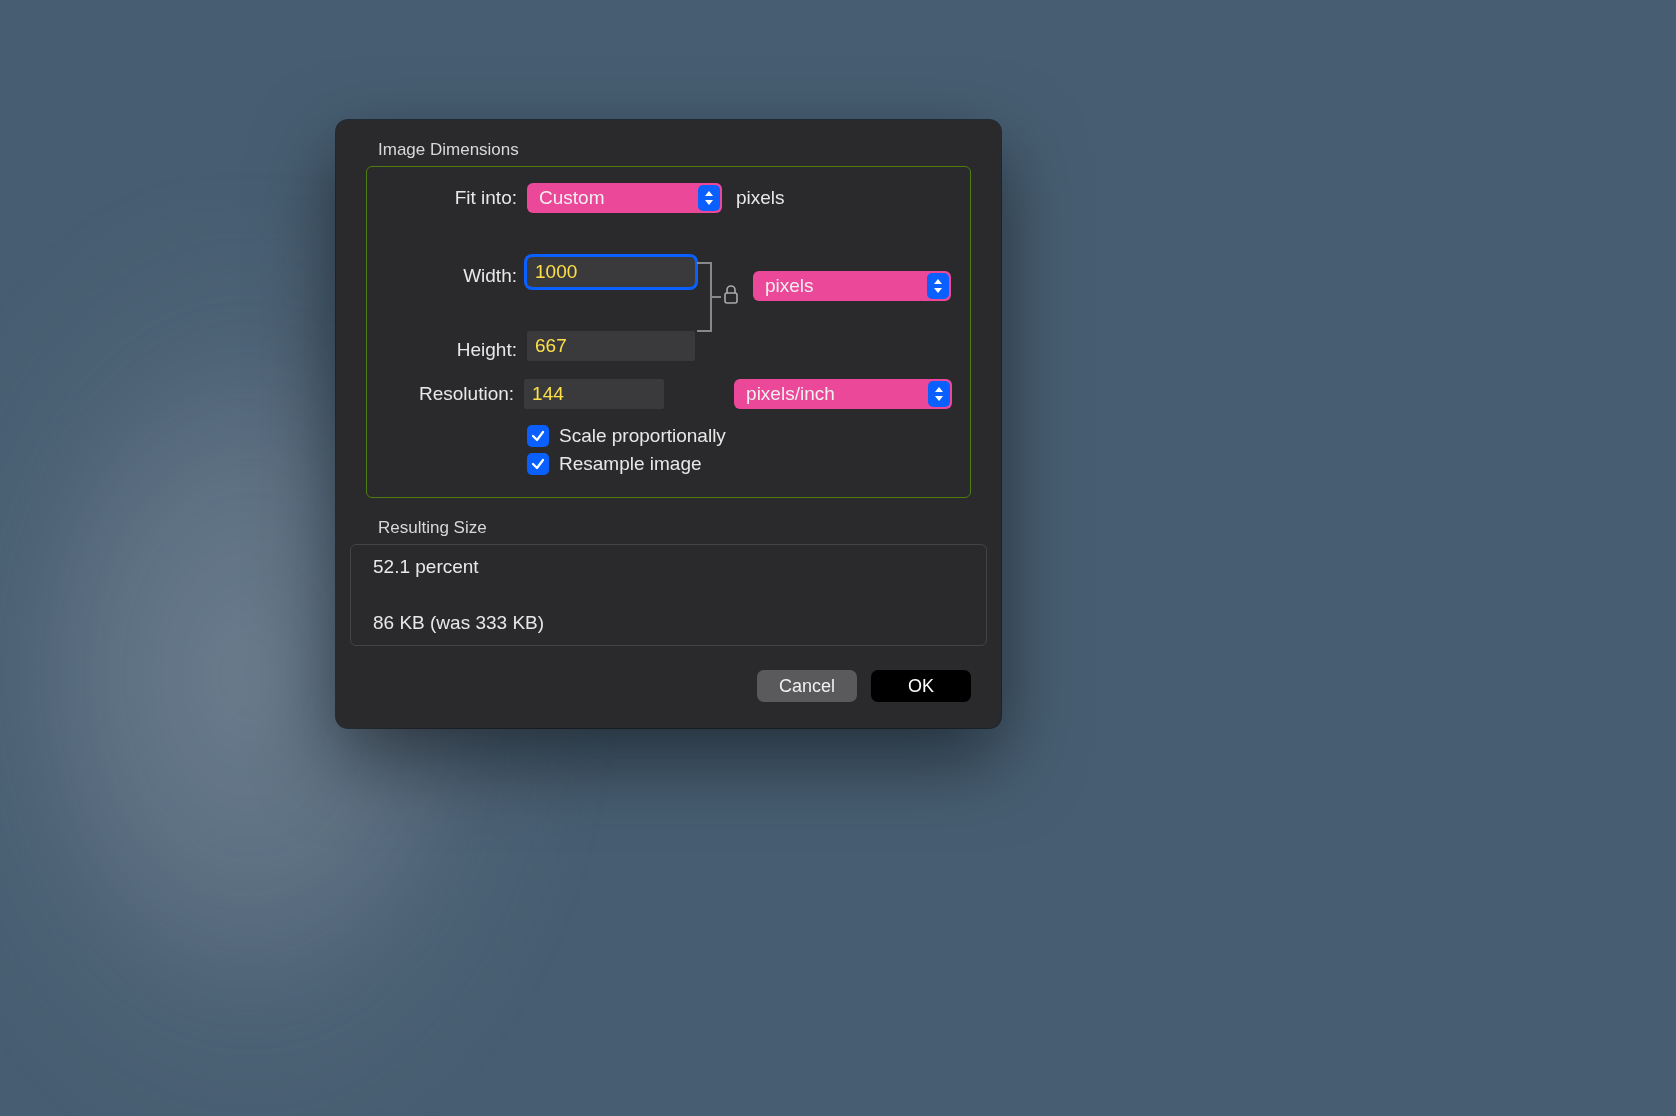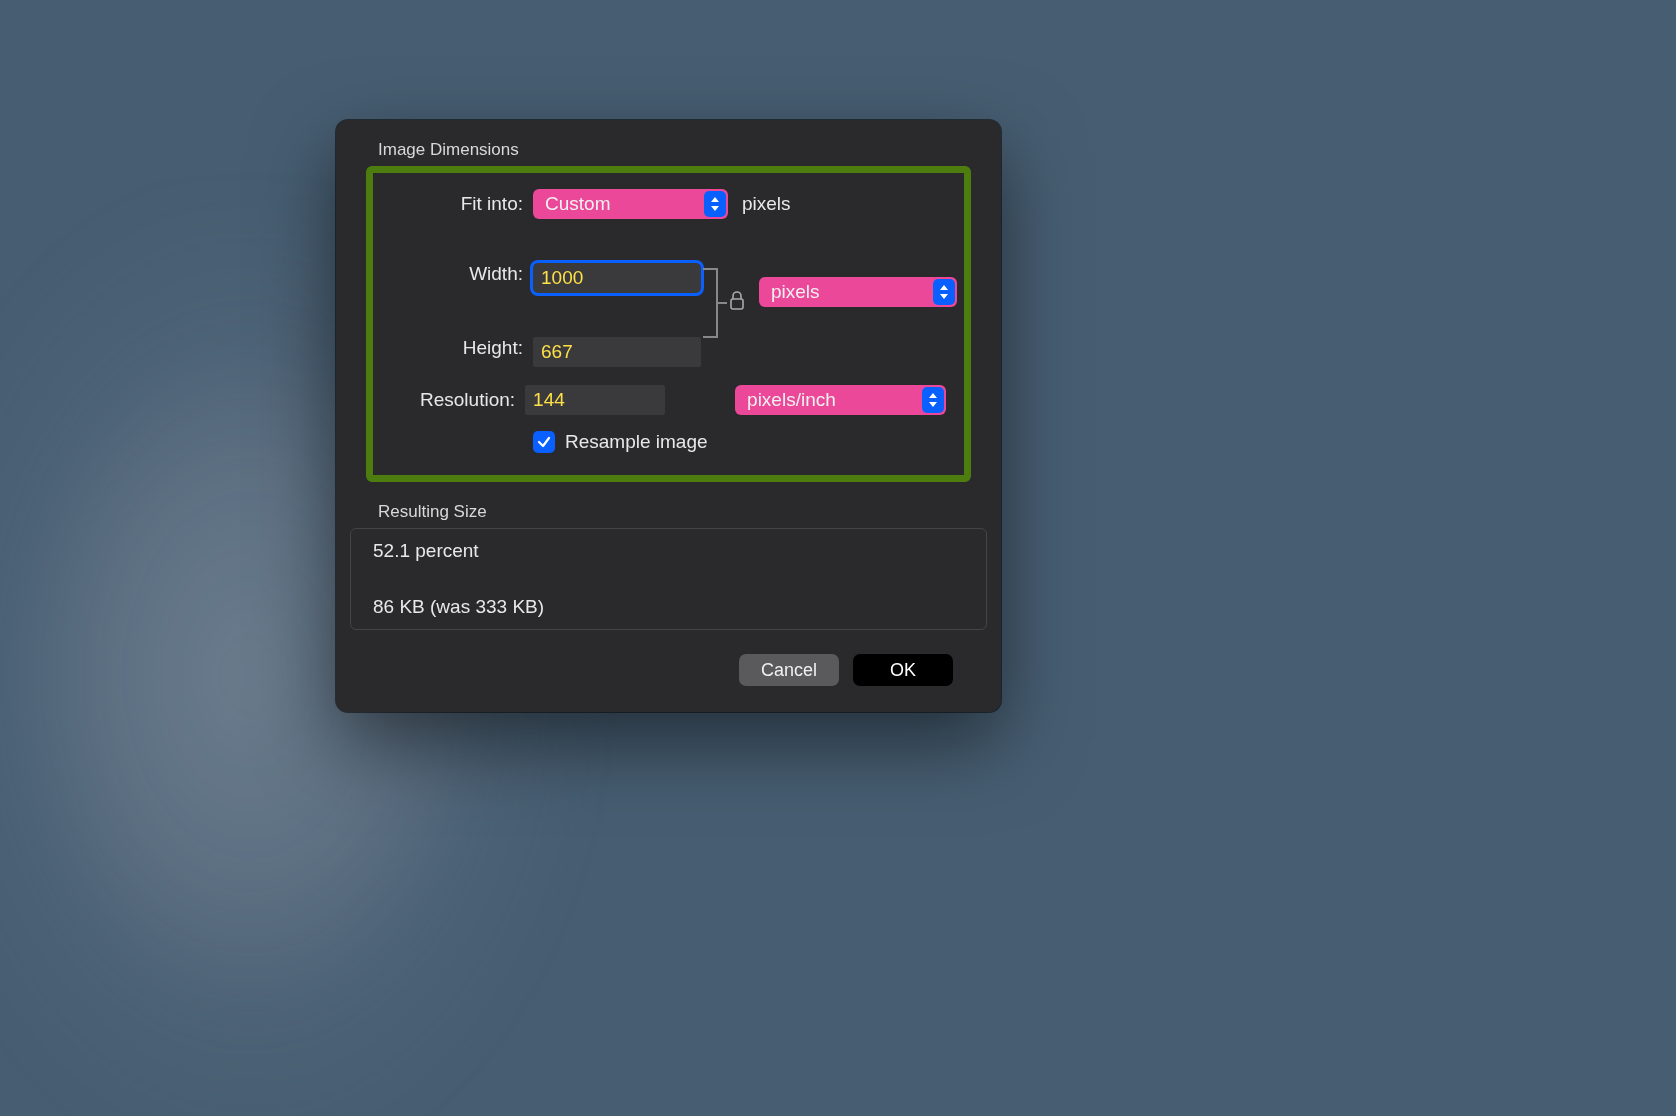--- a/index.html
+++ b/index.html
@@ -43,21 +43,21 @@
       padding: 0;
     }
     .section-title {
       color: #d8d8d8;
       font-size: 17px;
       font-weight: 400;
       margin: 20px 0 6px 42px;
     }
     .group-box {
       margin: 0 30px;
-      border: 7px solid #4d7c0f;
+      border: 1px solid #4d7c0f;
       border-radius: 6px;
       padding: 16px 18px 16px 18px;
       position: relative;
     }
     .row {
       display: flex;
       align-items: center;
       margin-bottom: 14px;
     }
     .row:last-child { margin-bottom: 0; }
@@ -132,21 +132,21 @@
       left: 338px;
       top: 28px;
       color: #aaa;
     }
     .popup-units {
       position: absolute;
       left: 368px;
       top: 14px;
       width: 198px;
     }
-    .dim-row { display:flex; align-items:flex-start; margin-bottom: 18px; margin-top: 44px; }
+    .dim-row { display:flex; align-items:flex-end; margin-bottom: 18px; margin-top: 44px; }
     .dim-row:last-of-type{ margin-bottom:0; }
     .res-row { display:flex; align-items:center; margin-top: 16px; margin-bottom: 16px; position: relative;}
     .res-input { width: 140px; }
     .popup-res {
       width: 222px;
       margin-left: 70px;
     }
     .cbx-row {
       display: flex;
       align-items: center;
@@ -177,21 +177,21 @@
     .result-line {
       color: #e8e8e8;
       font-size: 19px;
       margin-bottom: 34px;
     }
     .result-line:last-child { margin-bottom: 0; }
     .buttons {
       display: flex;
       justify-content: flex-end;
       gap: 14px;
-      padding: 24px 48px 26px 30px;
+      padding: 24px 30px 26px 30px;
     }
     .btn {
       height: 32px;
       min-width: 100px;
       border-radius: 7px;
       border: none;
       font-size: 18px;
       display: inline-flex;
       align-items: center;
       justify-content: center;
@@ -275,20 +275,28 @@
         </span>
       </div>
     </div>
 
     <div class="cbx-row">
       <span class="cbx">
         <svg width="14" height="14" viewBox="0 0 14 14">
             <path d="M2 7 L6 11 L12 3" stroke="#fff" stroke-width="2.2" fill="none" stroke-linecap="round" stroke-linejoin="round"></path>
           </svg>
       </span>
+      <span class="cbx-label">Scale proportionally</span>
+    </div>
+    <div class="cbx-row">
+      <span class="cbx">
+        <svg width="14" height="14" viewBox="0 0 14 14">
+            <path d="M2 7 L6 11 L12 3" stroke="#fff" stroke-width="2.2" fill="none" stroke-linecap="round" stroke-linejoin="round"></path>
+          </svg>
+      </span>
       <span class="cbx-label">Resample image</span>
     </div>
   </div>
 
   <div class="spacer-v"></div>
 
   <div class="section-title" style="margin-top:0">Resulting Size</div>
   <div class="result-box">
     <div class="result-line">52.1 percent</div>
     <div class="result-line">86 KB (was 333 KB)</div>

